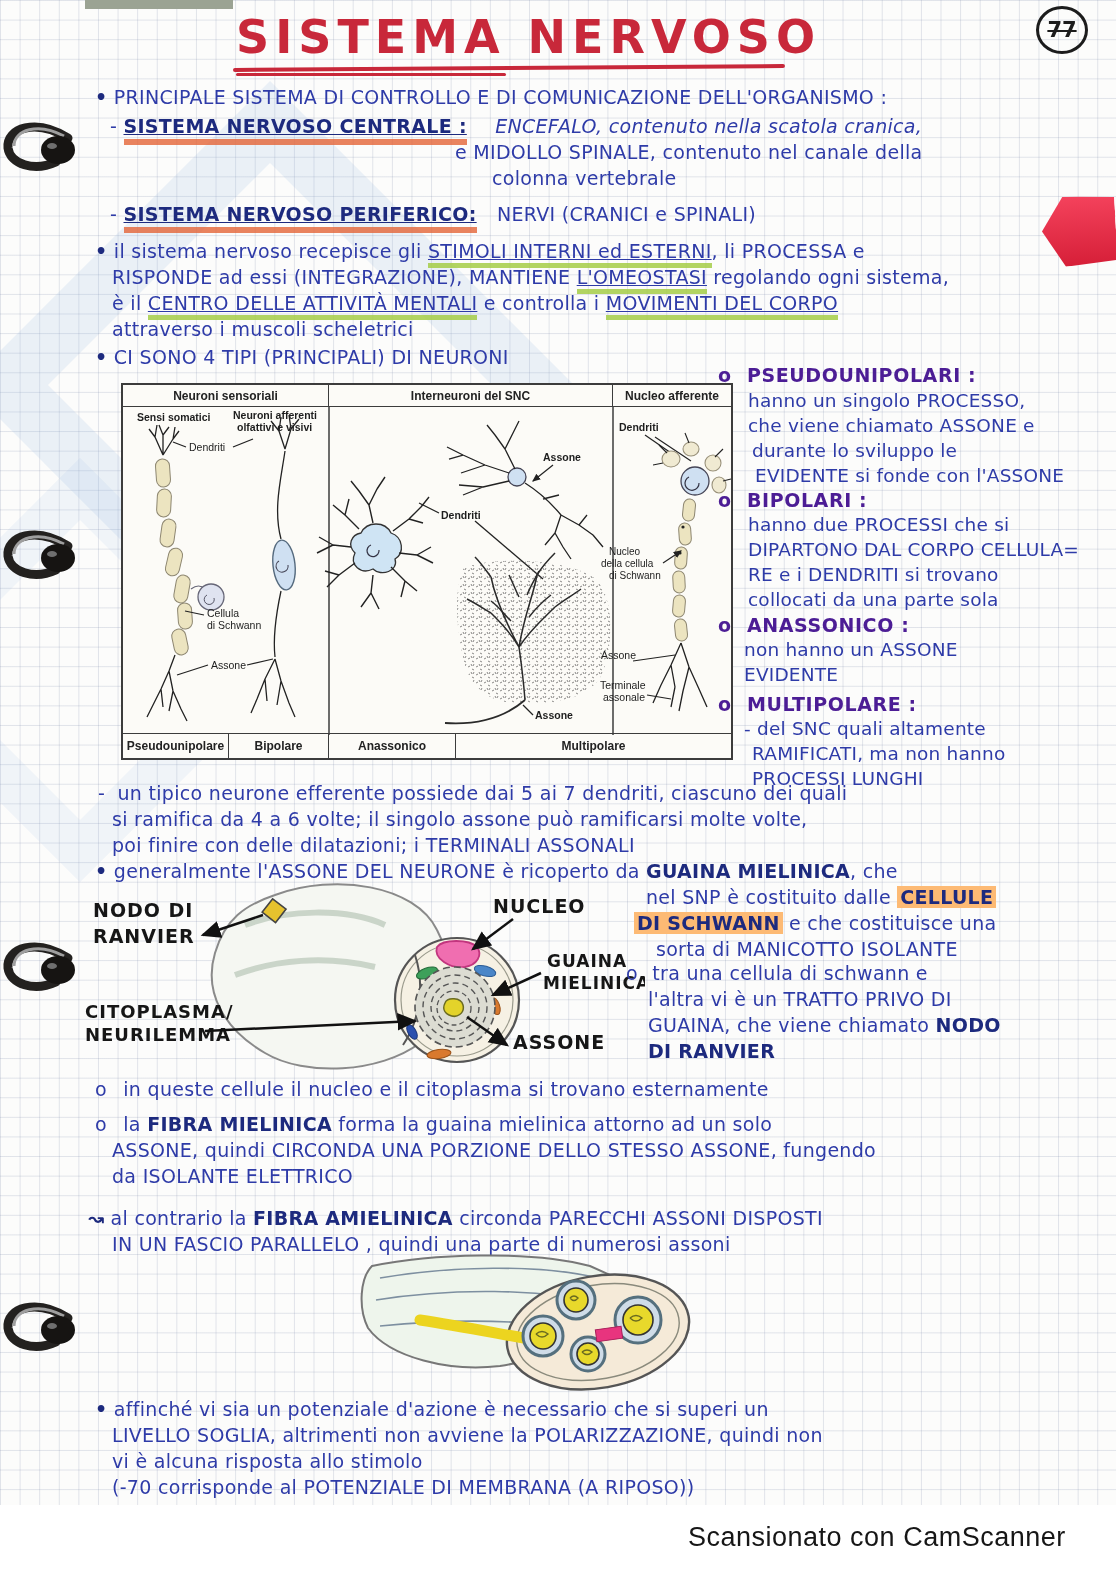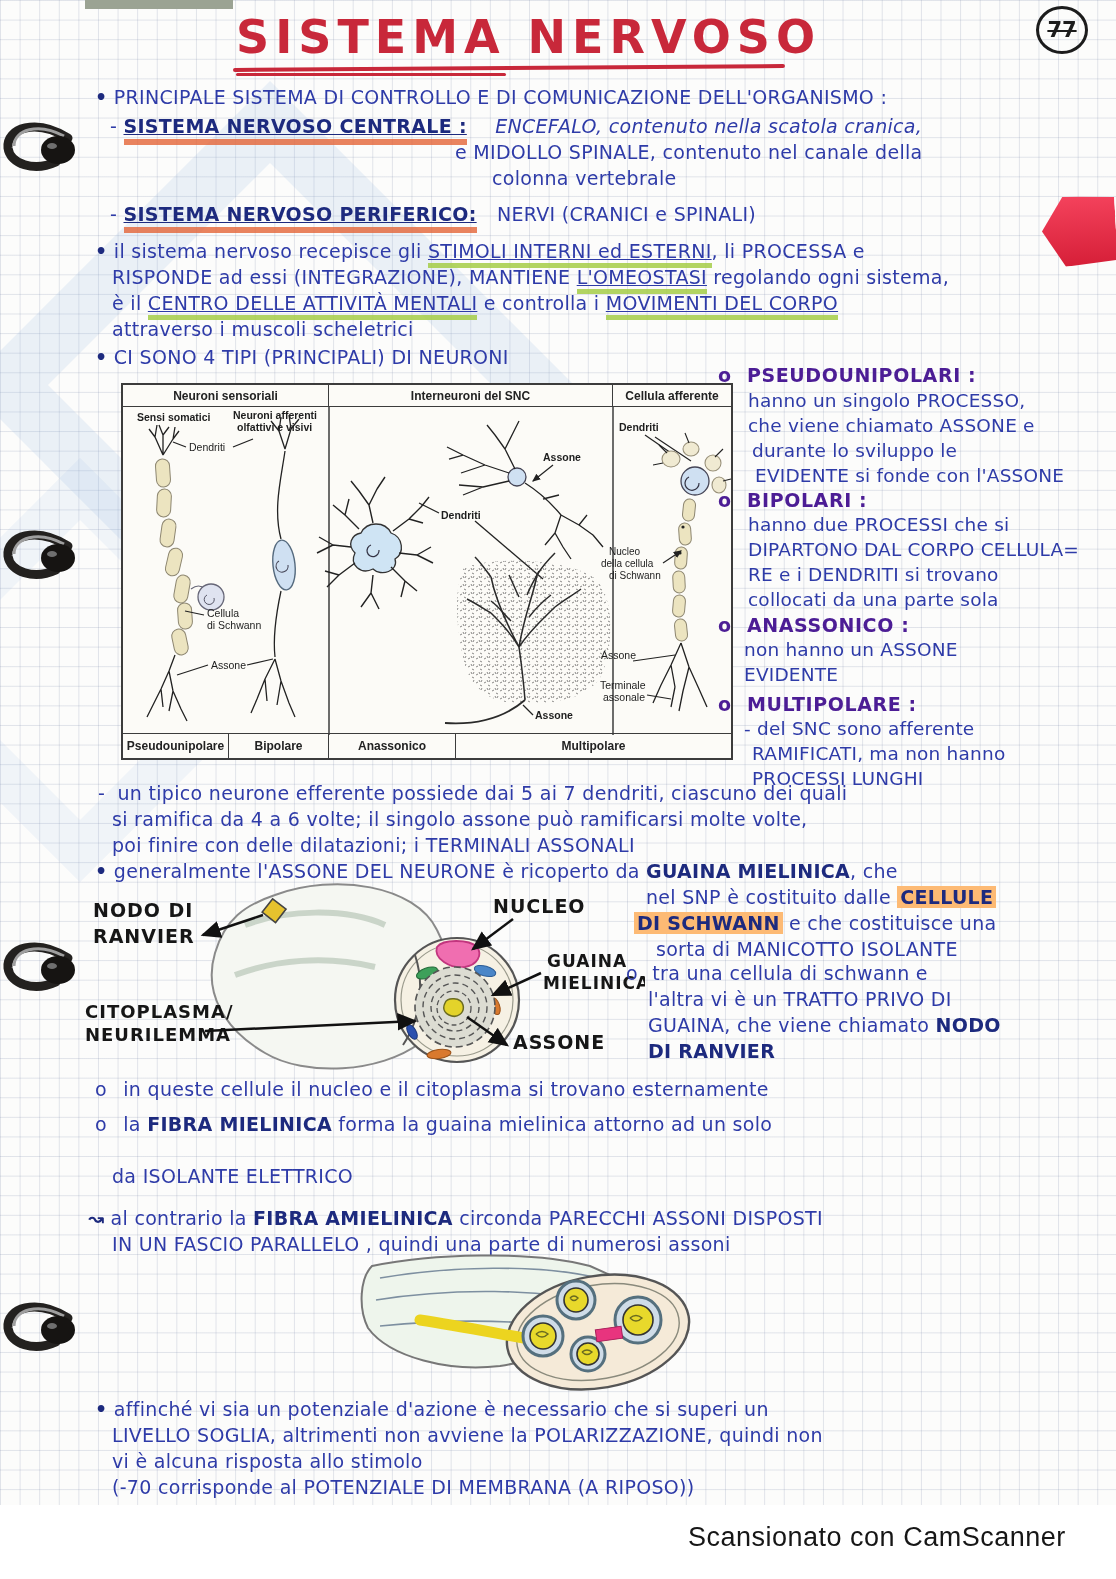--- a/index.html
+++ b/index.html
@@ -119,21 +119,21 @@
   <div class="line hw" style="left:112px;top:318px;">attraverso i muscoli scheletrici</div>
 
   <div class="line hw" style="left:95px;top:346px;">
     <span class="seg em">•</span>
     <span class="seg">CI SONO  4  TIPI  (PRINCIPALI) DI NEURONI</span>
   </div>
 
   <div class="figure">
     <div class="fig-head cellr" style="left:0;width:206px;">Neuroni sensoriali</div>
     <div class="fig-head cellr" style="left:206px;width:284px;">Interneuroni del SNC</div>
-    <div class="fig-head" style="left:490px;width:118px;">Cellula afferente</div>
+    <div class="fig-head" style="left:490px;width:118px;">Nucleo afferente</div>
     <div class="fig-foot cellr" style="left:0;width:106px;">Pseudounipolare</div>
     <div class="fig-foot cellr" style="left:106px;width:100px;">Bipolare</div>
     <div class="fig-foot cellr" style="left:206px;width:127px;">Anassonico</div>
     <div class="fig-foot" style="left:333px;width:275px;">Multipolare</div>
 
     <svg class="figsvg" style="position:absolute;left:0;top:22px;" width="608" height="328" viewBox="0 0 608 328">
       <defs>
         <marker id="ah" markerWidth="8" markerHeight="8" refX="6" refY="3" orient="auto">
             <path d="M0,0 L7,3 L0,6 Z" fill="#222"></path>
           </marker>
@@ -282,21 +282,21 @@
     <span class="seg">o</span>
     <span class="seg" style="margin-left:8px;">ANASSONICO :</span>
   </div>
   <div class="line hw2" style="left:744px;top:639px;">non hanno un ASSONE</div>
   <div class="line hw2" style="left:744px;top:664px;">EVIDENTE</div>
 
   <div class="line typetitle" style="left:718px;top:693px;">
     <span class="seg">o</span>
     <span class="seg" style="margin-left:8px;">MULTIPOLARE :</span>
   </div>
-  <div class="line hw2" style="left:744px;top:718px;">- del SNC sono afferente</div>
+  <div class="line hw2" style="left:744px;top:718px;">- del SNC quali altamente</div>
   <div class="line hw2" style="left:752px;top:743px;">RAMIFICATI, ma non hanno</div>
   <div class="line hw2" style="left:752px;top:768px;">PROCESSI LUNGHI</div>
 
   <div class="line hw" style="left:98px;top:782px;">
     <span class="seg">-</span>
     <span class="seg" style="margin-left:6px;">un tipico neurone efferente possiede dai 5 ai 7 dendriti, ciascuno dei quali</span>
   </div>
   <div class="line hw" style="left:112px;top:808px;">si ramifica da 4 a 6 volte; il singolo assone può ramificarsi molte volte,</div>
   <div class="line hw" style="left:112px;top:834px;">poi finire con delle dilatazioni; i TERMINALI ASSONALI</div>
 
@@ -369,20 +369,21 @@
 
   <div class="line hw" style="left:95px;top:1078px;">
     <span class="seg">o</span>
     <span class="seg" style="margin-left:10px;">in queste cellule il nucleo  e il citoplasma si trovano esternamente</span>
   </div>
 
   <div class="line hw" style="left:95px;top:1113px;">
     <span class="seg">o</span>
     <span class="seg" style="margin-left:10px;">la </span><span class="seg em">FIBRA MIELINICA</span><span class="seg"> forma la guaina mielinica attorno ad un solo</span>
   </div>
+  <div class="line hw" style="left:112px;top:1139px;">ASSONE, quindi CIRCONDA UNA PORZIONE DELLO STESSO ASSONE, fungendo</div>
   <div class="line hw" style="left:112px;top:1165px;">da ISOLANTE ELETTRICO</div>
 
   <div class="line hw" style="left:88px;top:1207px;">
     <span class="seg em">↝</span>
     <span class="seg"> al contrario la </span><span class="seg em">FIBRA AMIELINICA</span><span class="seg"> circonda PARECCHI ASSONI DISPOSTI</span>
   </div>
   <div class="line hw" style="left:112px;top:1233px;">IN UN FASCIO PARALLELO , quindi una parte di numerosi assoni</div>
 
   <svg class="abs" style="left:350px;top:1248px;" width="380" height="158" viewBox="0 0 380 158">
     <path d="M22,18 C80,6 180,2 240,18 L300,45 C260,90 200,110 150,118 C100,124 40,110 18,80 C8,60 10,30 22,18 Z" fill="#eef5ec" stroke="#777" stroke-width="2"></path>

